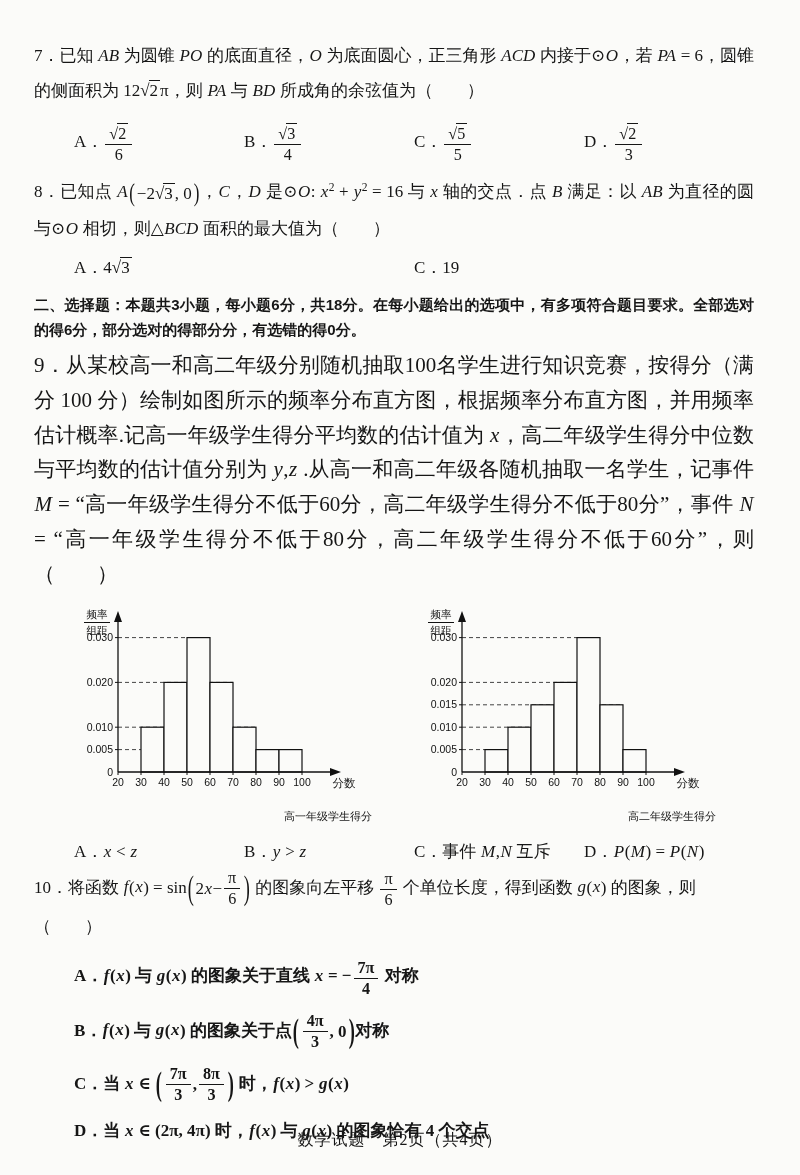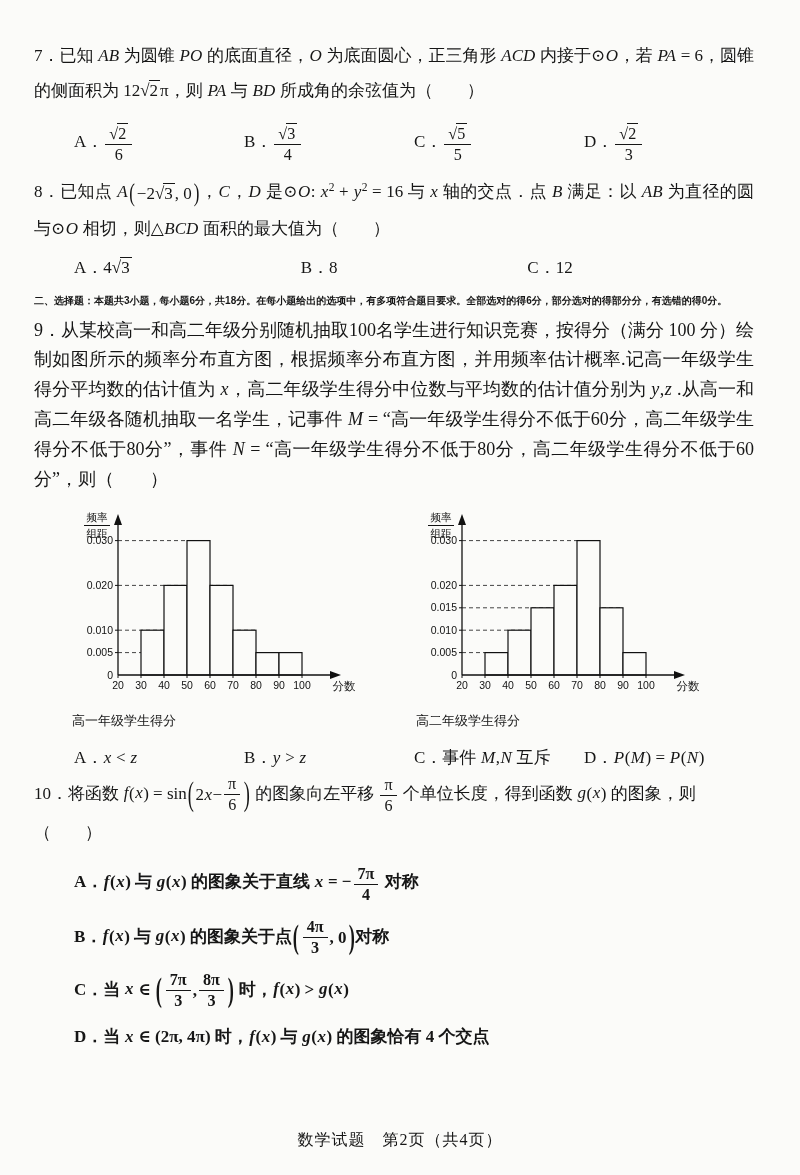--- a/index.html
+++ b/index.html
@@ -10,24 +10,24 @@
     font-family: "Liberation Serif", "DejaVu Serif", serif;
     font-size: 17px;
   }
   .page {
     position: relative;
     width: 800px; height: 1175px;
     padding: 32px 46px 0 34px;
     overflow: hidden;
   }
   .stem { margin: 6px 0 0 0; line-height: 2.08; text-align: justify; }
-  .stem.q9 { line-height: 1.66; font-size: 18px; font-family: Liberation Serif, serif; }
+  .stem.q9 { line-height: 1.66; font-size: 21px; font-family: Liberation Serif, serif; }
   .section-header {
     font-family: "Liberation Sans", "DejaVu Sans", sans-serif;
-    font-weight: bold; font-size: 10px; line-height: 1.62;
+    font-weight: bold; font-size: 15px; line-height: 1.62;
     margin: 14px 0 2px 0; text-align: justify;
   }
   .opt-row { display: flex; margin: 10px 0 6px 40px; }
   .opt-row .option { flex: 1; }
   .opt-row.tall { margin-top: 14px; margin-bottom: 10px; }
   .opt-list .option { display: block; margin: 14px 0 14px 40px; line-height: 1.5; font-weight: bold; }
 
   
   .mi { font-style: italic; padding: 0 0.5px; }
   .msup { font-size: 0.68em; vertical-align: 0.55em; }
@@ -44,21 +44,21 @@
   .frac .fnum { display: block; padding: 0 4px 1px; }
   .frac .fden { display: block; border-top: 1.3px solid currentColor; padding: 1px 4px 0; }
   .pgroup { display: inline-flex; align-items: center; vertical-align: middle; }
   .pmid { display: inline-flex; align-items: center; padding: 0 1px; justify-content: flex-end; }
   .bigp { display: inline-block; transform: scaleY(1.45); transform-origin: 50% 50%; padding: 0 1px; }
   .bigp.tall { transform: scaleY(2.0) scaleX(1.08); }
 
   
   .charts { display: flex; justify-content: center; gap: 44px; margin: 8px 0 0 0; }
   .chart { margin: 0; width: 300px; }
-  .chart-caption { text-align: left; font-size: 13px; margin-top: 0; }
+  .chart-caption { text-align: right; font-size: 11px; margin-top: 0; }
   svg text { font-family: "Liberation Sans", "DejaVu Sans", sans-serif; }
 
   .footer {
     position: absolute; left: 0; right: 0; bottom: 24px;
     text-align: center; font-size: 16px; letter-spacing: 1px;
   }
 </style>
 </head>
 <body>
 
@@ -75,22 +75,21 @@
   </section>
 
   <section>
     <p class="stem">8．已知点 <span class="mi">A</span><span class="pgroup">
           <span class="bigp">(</span>
           <span class="pmid">−2<span class="sqrt"><span class="rad">√</span><span class="radicand">3</span></span>, 0</span>
           <span class="bigp">)</span>
         </span>，<span class="mi">C</span>，<span class="mi">D</span> 是⊙<span class="mi">O</span>: <span class="mi">x</span><span class="msup">2</span> + <span class="mi">y</span><span class="msup">2</span> = 16 与 <span class="mi">x</span> 轴的交点．点 <span class="mi">B</span> 满足：以 <span class="mi">AB</span> 为直径的圆与⊙<span class="mi">O</span> 相切，则△<span class="mi">BCD</span> 面积的最大值为（　　）</p>
     <div class="opt-row">
       <span class="option">A．4<span class="sqrt"><span class="rad">√</span><span class="radicand">3</span></span></span>
-      <span class="option">B．8</span>
-      <span class="option">C．12</span>
+      <span class="option">C．19</span>
     </div>
   </section>
 
   <p class="section-header">二、选择题：本题共3小题，每小题6分，共18分。在每小题给出的选项中，有多项符合题目要求。全部选对的得6分，部分选对的得部分分，有选错的得0分。</p>
 
   <section>
     <p class="stem q9">9．从某校高一和高二年级分别随机抽取100名学生进行知识竞赛，按得分（满分 100 分）绘制如图所示的频率分布直方图，根据频率分布直方图，并用频率估计概率.记高一年级学生得分平均数的估计值为 <span class="mi">x</span>，高二年级学生得分中位数与平均数的估计值分别为 <span class="mi">y</span>,<span class="mi">z</span> .从高一和高二年级各随机抽取一名学生，记事件 <span class="mi">M</span> = “高一年级学生得分不低于60分，高二年级学生得分不低于80分”，事件 <span class="mi">N</span> = “高一年级学生得分不低于80分，高二年级学生得分不低于60分”，则（　　）</p>
 
     <div class="charts">
       <figure class="chart">

